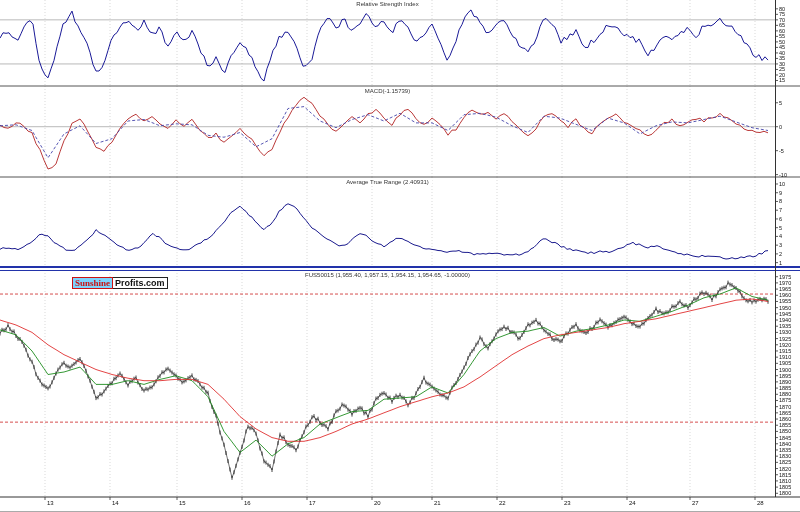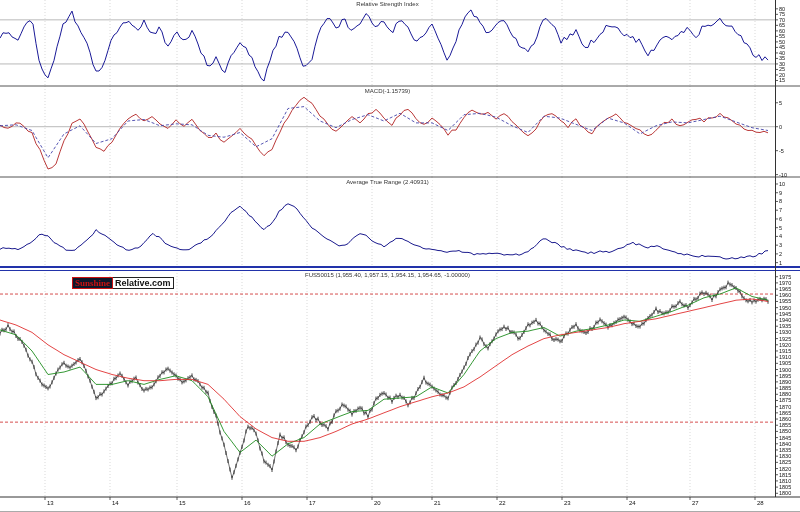--- a/index.html
+++ b/index.html
@@ -4,21 +4,21 @@
 <style>
   html,body{margin:0;padding:0;background:#fff;}
   .screen{position:relative;width:800px;height:512px;background:#fff;overflow:hidden;
           font-family:"Liberation Sans",sans-serif;}
   #chart-svg{position:absolute;left:0;top:0;}
   .ptitle{position:absolute;left:0;width:775px;text-align:center;font-size:6px;line-height:7px;color:#333;}
   .ptitle span{background:#fff;padding:0 3px;}
   .ylab{position:absolute;left:779px;font-size:5.5px;line-height:6px;color:#111;white-space:nowrap;}
   .xlab{position:absolute;top:500px;font-size:6px;line-height:7px;color:#111;}
   .logo{position:absolute;left:72px;top:278px;font-size:9px;line-height:11px;font-weight:bold;white-space:nowrap;}
-  .logo-a{color:#cc1111;border:1px solid #cc1111;background:#0f172a;padding:0 2px;
+  .logo-a{color:#cc1111;border:1px solid #cc1111;background:#7dd3fc;padding:0 2px;
           font-family:"Liberation Serif",serif;}
   .logo-b{color:#111;border:1px solid #222;border-left:none;background:#fff;padding:0 2px;
           font-family:"Liberation Sans",sans-serif;}
 </style>
 </head>
 <body>
 
 <div class="screen">
   <svg id="chart-svg" width="800" height="512">
       <rect x="0" y="0" width="800" height="512" fill="#ffffff"></rect>
@@ -174,21 +174,21 @@
   <div class="ptitle" style="top:88px">
     <span>MACD(-1.15739)</span>
   </div>
   <div class="ptitle" style="top:179px">
     <span>Average True Range (2.40931)</span>
   </div>
   <div class="ptitle" style="top:272px">
     <span>FUS50015 (1,955.40, 1,957.15, 1,954.15, 1,954.65, -1.00000)</span>
   </div>
 
-  <div class="logo"><span class="logo-a">Sunshine</span><span class="logo-b">Relative.com</span></div>
+  <div class="logo"><span class="logo-a">Sunshine</span><span class="logo-b">Profits.com</span></div>
 <div class="ylab" style="top: 5.82051px;">80</div>
     <div class="ylab" style="top: 11.3333px;">75</div>
     <div class="ylab" style="top: 16.8462px;">70</div>
     <div class="ylab" style="top: 22.359px;">65</div>
     <div class="ylab" style="top: 27.8718px;">60</div>
     <div class="ylab" style="top: 33.3846px;">55</div>
     <div class="ylab" style="top: 38.8974px;">50</div>
     <div class="ylab" style="top: 44.4103px;">45</div>
     <div class="ylab" style="top: 49.9231px;">40</div>
     <div class="ylab" style="top: 55.4359px;">35</div>

